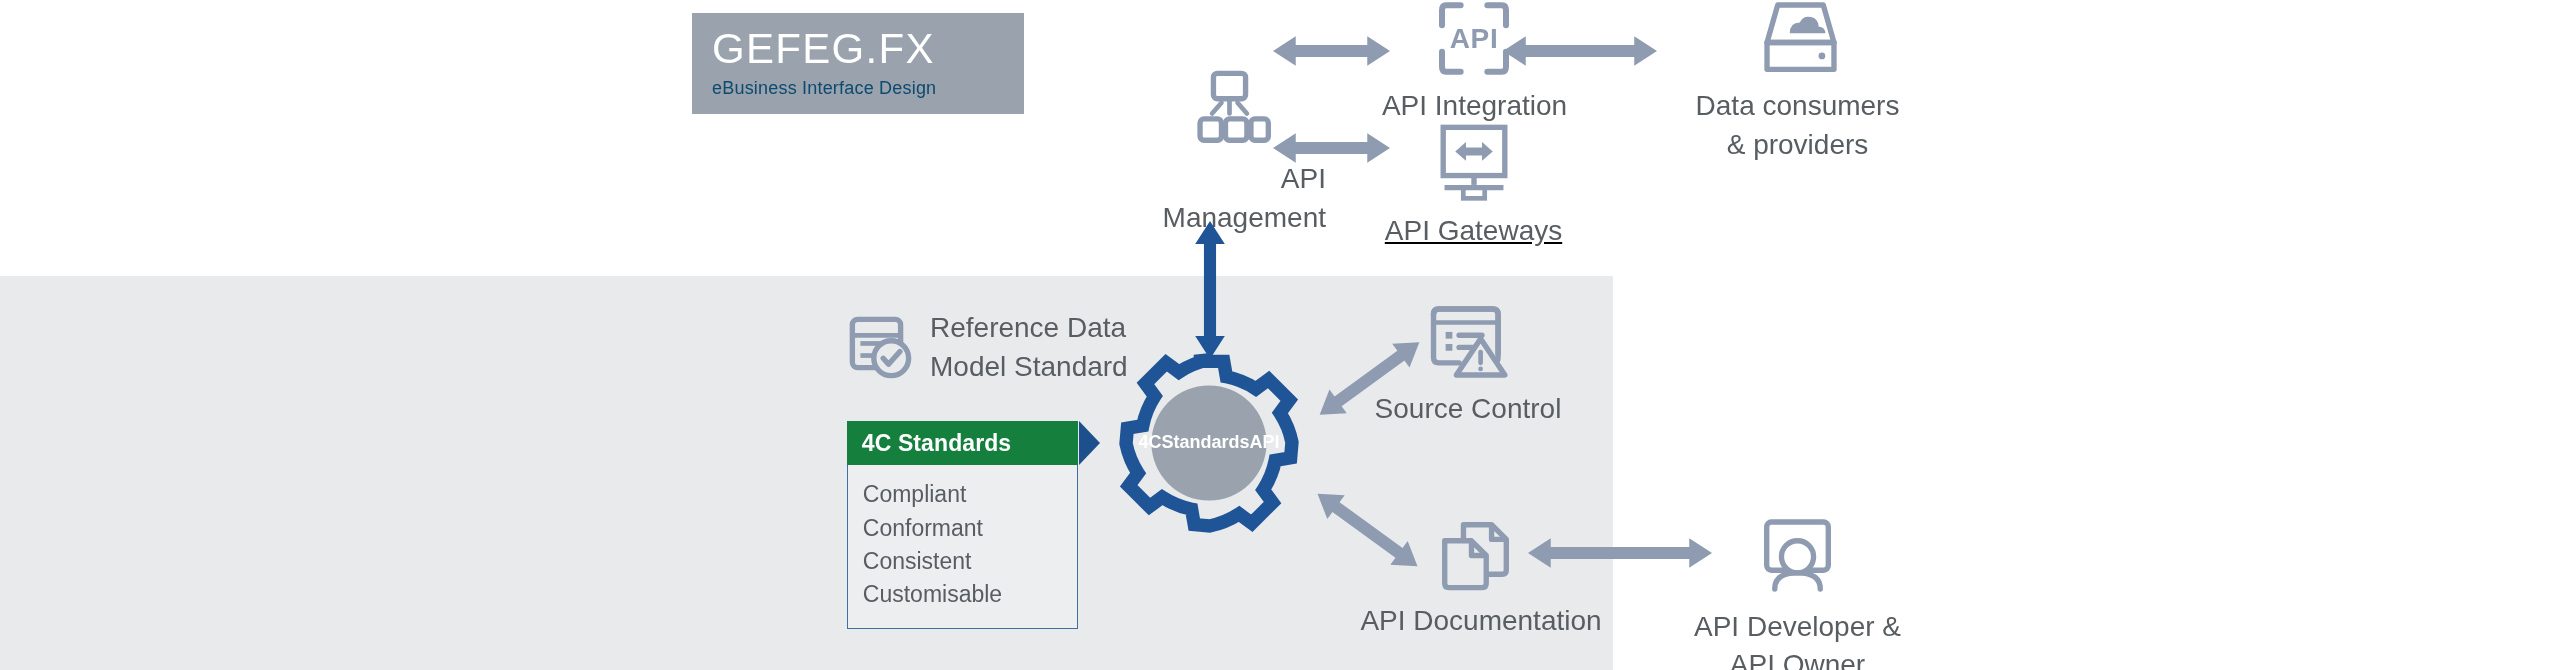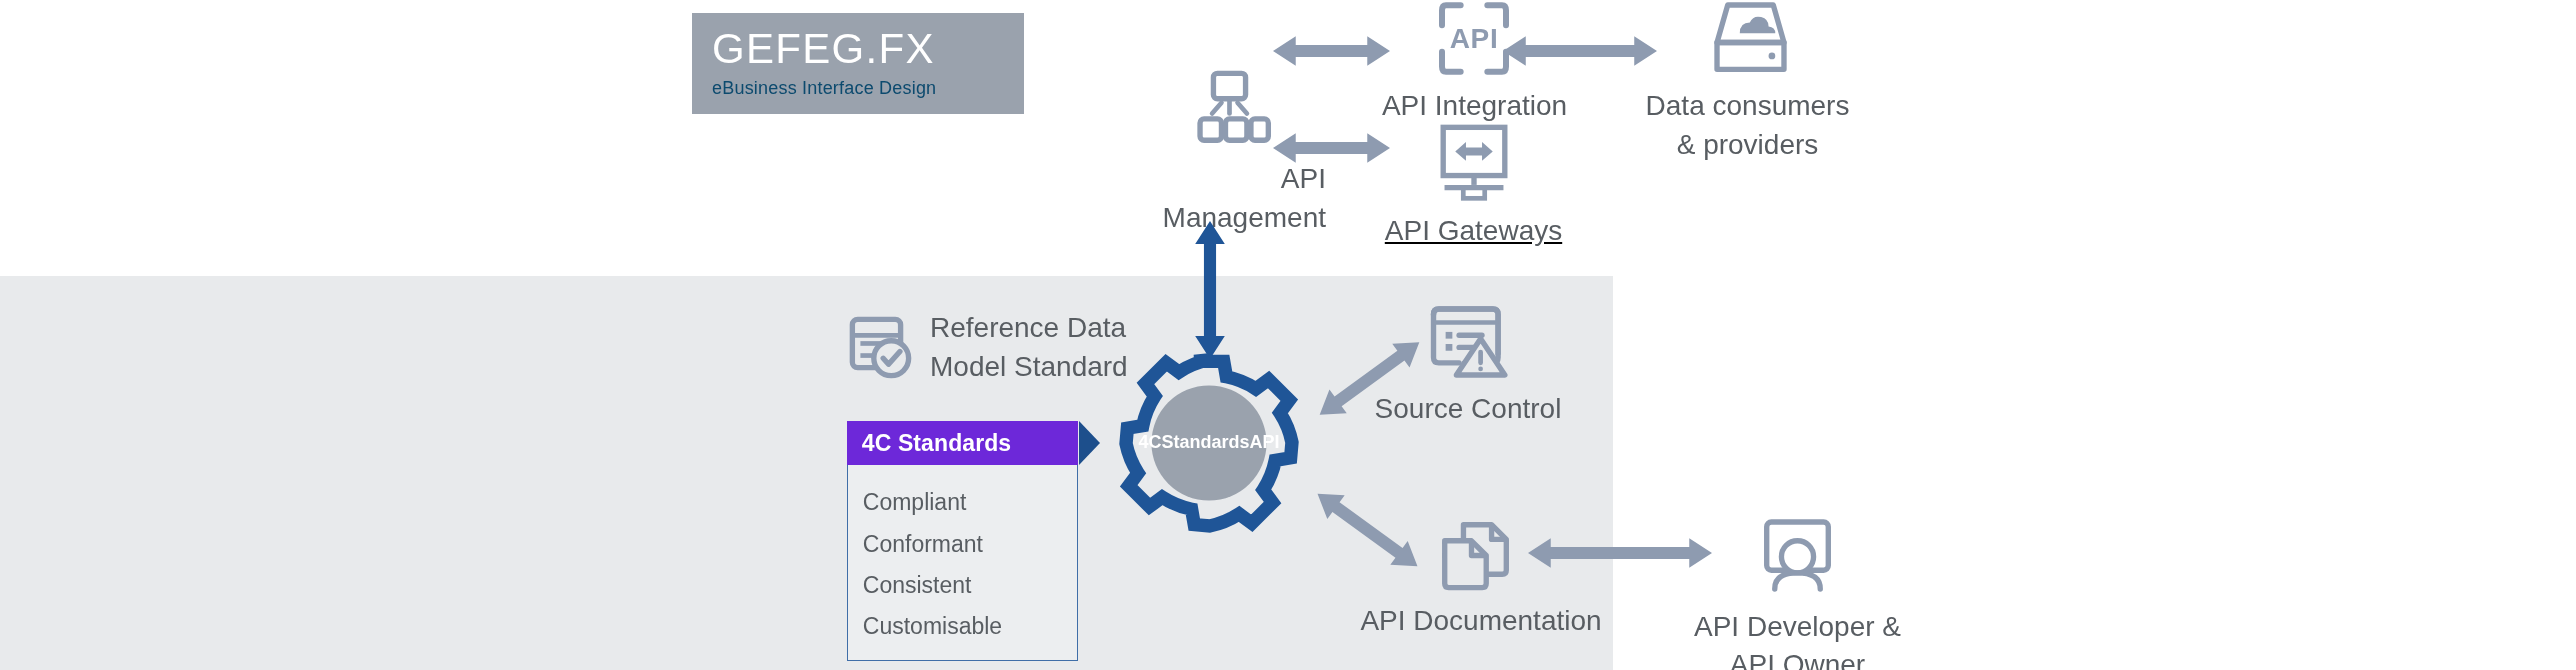--- a/index.html
+++ b/index.html
@@ -68,21 +68,21 @@
 
   
   #standards-box {
     left: 847px;
     top: 421px;
     width: 231px;
   }
   #standards-banner {
     position: relative;
     height: 44px;
-    background: #6d28d9;
+    background: #15803d;
     display: flex;
     align-items: center;
   }
   #standards-banner-label {
     color: #ffffff;
     font-size: 23px;
     font-weight: 600;
     padding-left: 14.8px;
     letter-spacing: 0.1px;
   }
@@ -99,21 +99,20 @@
     border: 1.3px solid #3f6ea8;
     border-top: none;
     background: #eceef0;
     padding: 13.4px 14.8px 16px 14.8px;
     box-sizing: border-box;
   }
   .standards-item {
     color: #585d62;
     font-size: 23px;
     line-height: 1.45;
-    margin-top: 8px;
   }
 
   
   #gear-center { left: 1118px; top: 352px; }
   #gear-text {
     position: absolute;
     left: 0; top: 0;
     width: 182px; height: 182px;
     display: flex; 
     align-items: center; justify-content: center;
@@ -191,21 +190,21 @@
         <rect x="12" y="2" width="92" height="72" fill="none" stroke="#8e9bb0" stroke-width="8"></rect>
         <path d="M30 38 L46 24 L46 32 L70 32 L70 24 L86 38 L70 52 L70 44 L46 44 L46 52 Z" fill="#8e9bb0"></path>
         <line x1="58" y1="74" x2="58" y2="88" stroke="#8e9bb0" stroke-width="8"></line>
         <line x1="14" y1="92" x2="102" y2="92" stroke="#8e9bb0" stroke-width="8"></line>
         <rect x="42" y="92" width="32" height="16" fill="none" stroke="#8e9bb0" stroke-width="7"></rect>
       </svg>
     </div>
     <div class="node-label" style="width:201px; margin-top:10.7px; margin-left:-42px;">API Gateways</div>
   </div>
 
-  <div class="abs" style="left:1680px; top:1.3px;">
+  <div class="abs" style="left:1730px; top:1.3px;">
     <div class="icon-wrap" style="margin-left:29.5px;">
       <svg width="81" height="75" viewBox="0 0 120 112">
         <path d="M26 6 L94 6 L110 62 L10 62 Z" fill="none" stroke="#8e9bb0" stroke-width="8" stroke-linejoin="round"></path>
         <path d="M10 62 L110 62 L110 102 L10 102 Z" fill="none" stroke="#8e9bb0" stroke-width="8" stroke-linejoin="round"></path>
         <path d="M44 48 q0 -16 15 -16 q5 -11 17 -8 q11 3 11 14 q10 1 10 10 z" fill="#8e9bb0"></path>
         <circle cx="92" cy="82" r="5" fill="#8e9bb0"></circle>
       </svg>
     </div>
     <div class="node-label" style="width:215px; margin-top:10.7px; margin-left:-40px;">Data consumers
 &amp; providers</div>

